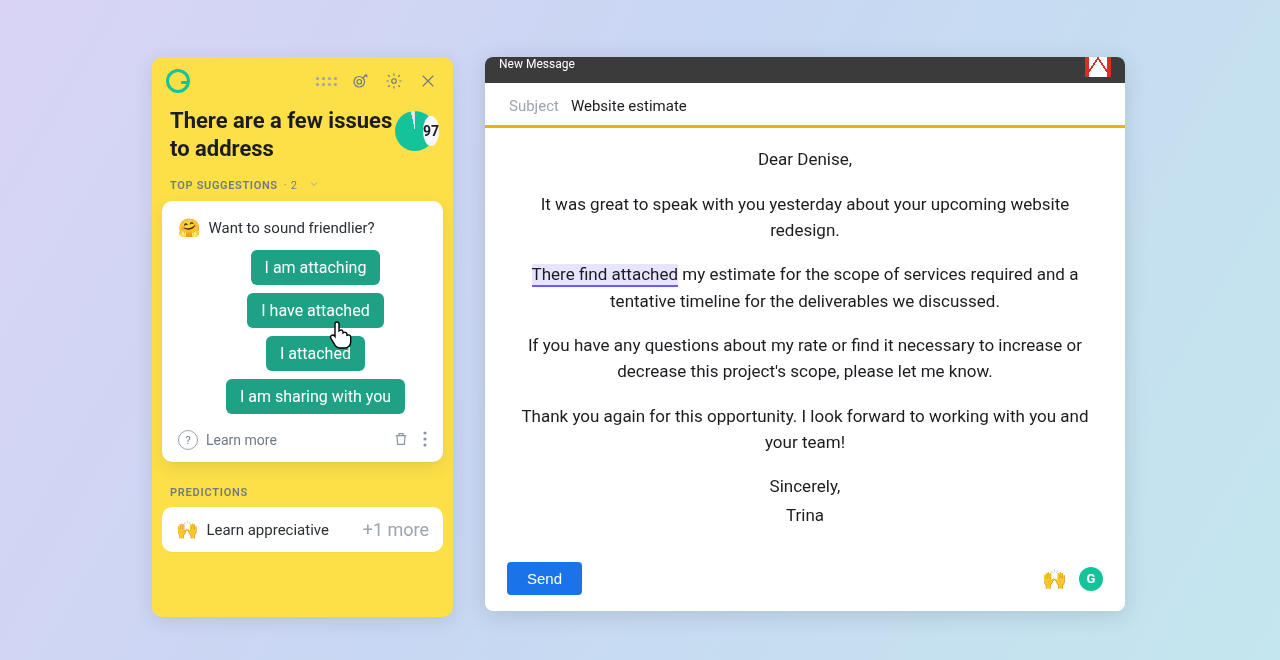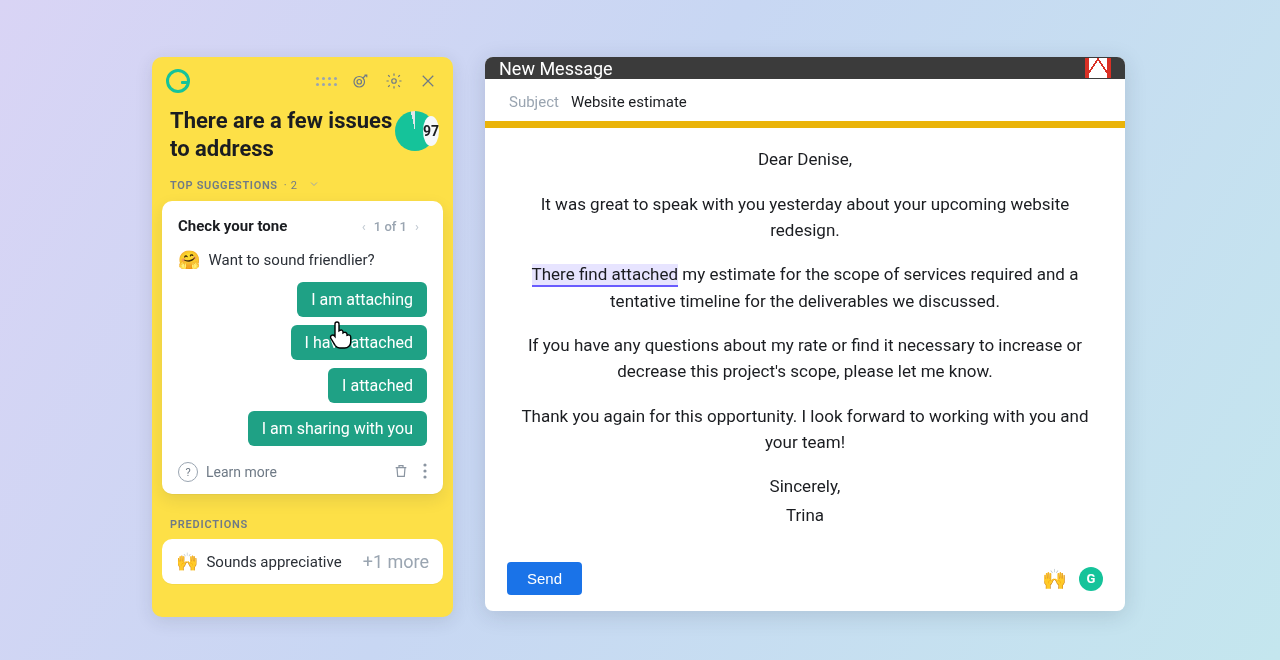--- a/index.html
+++ b/index.html
@@ -41,48 +41,48 @@
     box-shadow:0 1px 0 rgba(0,0,0,.03),0 6px 16px rgba(30,40,60,.10);
     padding:16px 16px 12px 16px;
   }
   .card-head{display:flex;align-items:center;font-size:15px;font-weight:700;color:#1b1d21;margin-bottom:14px;}
   .card-head .pager{margin-left:auto;display:flex;align-items:center;color:#9aa5b1;font-weight:500;font-size:13px;}
   .pager-arrow{width:20px;text-align:center;cursor:pointer;color:#c4ccd4;}
 
   .prompt-row{display:flex;align-items:center;font-size:15px;color:#2b3037;margin-bottom:12px;}
   .emoji{font-size:18px;margin-right:8px;}
 
-  .chips{display:flex;flex-direction:column;gap:8px;align-items:flex-end;padding-left:26px;}
+  .chips{display:flex;flex-direction:column;gap:8px;align-items:center;padding-left:26px;}
   .chip{background:#1fa185;color:#fff;font-size:16px;padding:8px 14px;border-radius:6px;cursor:pointer;white-space:nowrap;}
 
   .card-foot{display:flex;align-items:center;margin-top:16px;color:#6f7a86;font-size:14px;}
   .help-circle{width:18px;height:18px;border:1.5px solid #9aa5b1;border-radius:50%;display:flex;align-items:center;justify-content:center;font-size:11px;margin-right:8px;}
   .card-foot .right{margin-left:auto;display:flex;align-items:center;gap:14px;}
 
   .section-label{font-size:11px;letter-spacing:.07em;color:#6f7a86;font-weight:600;margin:24px 18px 8px 18px;}
   .pred-card{margin:0 10px;background:#fff;border-radius:10px;padding:12px 14px;display:flex;align-items:center;font-size:15px;color:#2b3037;box-shadow:0 1px 0 rgba(0,0,0,.03);}
   .pred-card .more{margin-left:auto;color:#9aa5b1;font-size:18px;}
 
   .cursor-hand{position:absolute;pointer-events:none;}
 
   
   .compose{
     position:absolute;left:485px;top:57px;width:640px;height:554px;
     background:#fff;border-radius:8px;overflow:hidden;
     box-shadow:0 4px 22px rgba(30,40,60,.15);
     display:flex;flex-direction:column;
   }
-  .cp-header{background:#3b3b3b;color:#fff;display:flex;align-items:center;padding:0 14px;height:38px;font-size:18px;}
+  .cp-header{background:#3b3b3b;color:#fff;display:flex;padding:0 14px;height:38px;font-size:12px;}
   .gmail-badge{margin-left:auto;width:26px;height:20px;background:#fff;border-radius:2px;position:relative;}
   .gmail-badge::before{content:"";position:absolute;inset:0;background:
       linear-gradient(to bottom right,transparent 48%,#d93025 48% 56%,transparent 56%) left/50% 100% no-repeat,
       linear-gradient(to bottom left ,transparent 48%,#d93025 48% 56%,transparent 56%) right/50% 100% no-repeat;}
   .gmail-badge::after{content:"";position:absolute;left:0;top:0;bottom:0;width:4px;background:#d93025;box-shadow:22px 0 0 #d93025;}
 
-  .subj-row{display:flex;align-items:center;padding:14px 24px 10px 24px;border-bottom:7px solid #eab308;font-size:15px;}
+  .subj-row{display:flex;align-items:center;padding:14px 24px 10px 24px;border-bottom:3px solid #eab308;font-size:15px;}
   .subj-label{color:#9aa5b1;margin-right:12px;}
   .subj-val{color:#1b1d21;}
 
   .body-area{padding:18px 24px 6px 24px;font-size:17px;line-height:1.55;color:#1b1d21;flex:1;text-align:center;}
   .body-area p{margin:0 0 18px 0;}
   .hl{background:#e7e4ff;border-bottom:2px solid #6a5cff;padding-bottom:1px;}
 
   .cp-footer{display:flex;align-items:center;padding:10px 22px 16px 22px;}
   .send-btn{background:#1a73e8;color:#fff;border:none;padding:8px 20px;border-radius:4px;font-size:15px;font-weight:500;cursor:pointer;}
   .cp-footer .ft-right{margin-left:auto;display:flex;align-items:center;gap:12px;}
@@ -139,28 +139,20 @@
     <span>TOP SUGGESTIONS</span>
     <span class="sugg-count">· 2</span>
     <span class="chev">
       <svg width="12" height="12" viewBox="0 0 24 24" fill="none" stroke="#9aa5b1" stroke-width="2">
           <path d="M6 9l6 6 6-6"></path>
         </svg>
     </span>
   </div>
 
   <div class="card">
-    <div class="card-head">
-      <span>Check your tone</span>
-      <span class="pager">
-        <span class="pager-arrow">‹</span>
-        <span>1 of 1</span>
-        <span class="pager-arrow">›</span>
-      </span>
-    </div>
 
     <div class="prompt-row">
       <span class="emoji">🤗</span>
       <span>Want to sound friendlier?</span>
     </div>
 
     <div class="chips">
       <div class="chip">I am attaching</div>
       <div class="chip">I have attached</div>
       <div class="chip">I attached</div>
@@ -183,21 +175,21 @@
               <circle cx="2" cy="14" r="1.6"></circle>
             </svg>
         </span>
       </span>
     </div>
   </div>
 
   <div class="section-label">PREDICTIONS</div>
   <div class="pred-card">
     <span class="emoji">🙌</span>
-    <span>Sounds appreciative</span>
+    <span>Learn appreciative</span>
     <span class="more">+1 more</span>
   </div>
 </div>
 
 <svg class="cursor-hand" style="left:329px;top:320px" width="26" height="30" viewBox="0 0 26 30">
   <path d="M8 2c1 0 2 .9 2 2v7l1-.7c1.6-1 3 .2 3 1.7v1l1-.5c1.5-.8 3 .4 3 1.8v1l1-.3c1.4-.5 2.7.6 2.7 2v5c0 3.3-2.7 6-6 6h-5c-2 0-3.3-.9-4.4-2.4L2 18.6c-.9-1.3-.5-2.6.6-3.3 1-.6 2.2-.3 3 .7l.4.5V4c0-1.1.9-2 2-2z" fill="#fff" stroke="#000" stroke-width="1.4"></path>
 </svg>
 
 <div class="compose">
   <div class="cp-header">

